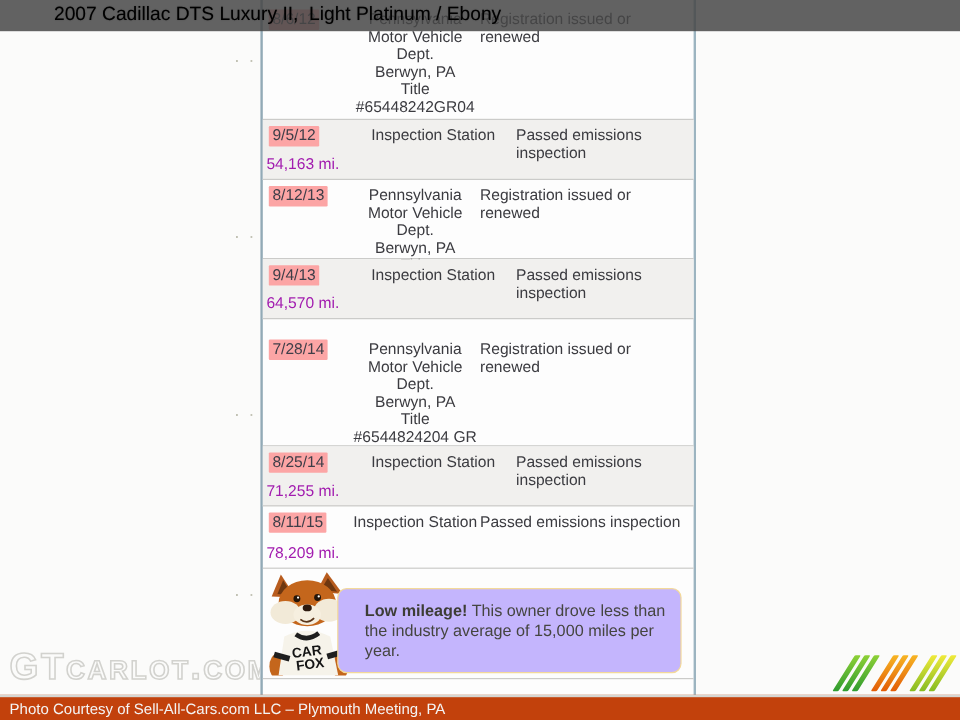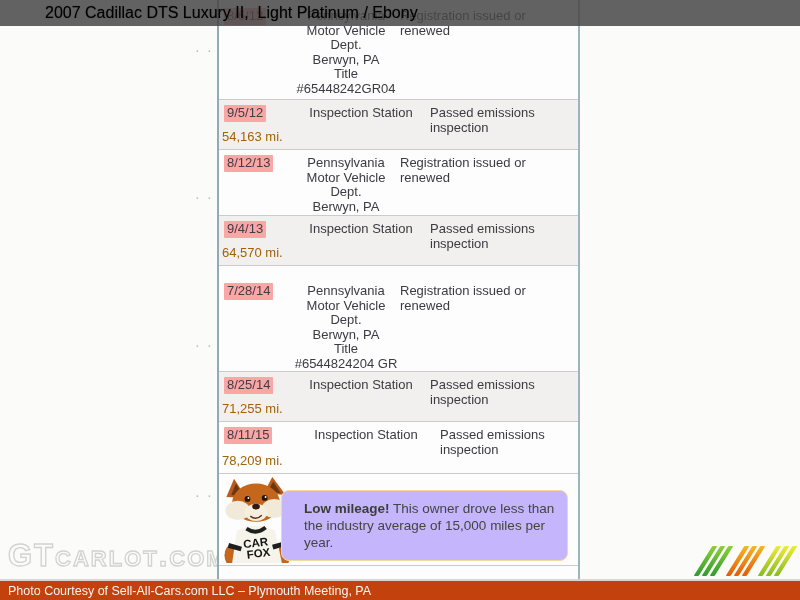--- a/index.html
+++ b/index.html
@@ -31,30 +31,30 @@
     display:grid;grid-template-columns:68px 108px 1fr;
     padding:5px 4px 0 5px;
     font-size:13px;line-height:14.5px;
     border-bottom:1px solid #cbcbc9;
   }
   .row.alt{background:#f1f0ee;gap:15px;}
   .row.h-first{height:122px;padding-top:30px;}
   .row.h-reg{height:66px;}
   .row.h-reg2{height:94px;margin-top:12px;}
   .row.h-insp{height:50px;}
-  .row.h-insp2{height:52px;gap:20px;}
+  .row.h-insp2{height:52px;}
   .date{align-self:start;justify-self:start;}
   .date b{
     font-weight:normal;background:#fca5a5;display:inline-block;
     padding:1px 3px;border-radius:1px;color:#3e3e48;
   }
   .loc{white-space:pre-line;padding-top:1px;text-align:center;}
   .evt{padding-top:1px;}
   .mileage{
-    position:absolute;left:3px;bottom:5px;font-size:13px;color:#a16207;
+    position:absolute;left:3px;bottom:5px;font-size:13px;color:#a21caf;
   }
   
   .row.callout{
     height:92px;display:block;padding:0;
   }
   .fox{position:absolute;left:1px;bottom:2px;width:74px;height:88px;}
   .bubble{
     position:absolute;left:62px;top:16px;right:10px;bottom:4px;
     background:#c4b5fd;border:1px solid #f3d99a;border-radius:8px;
     box-sizing:border-box;padding:9px 12px 0 22px;

